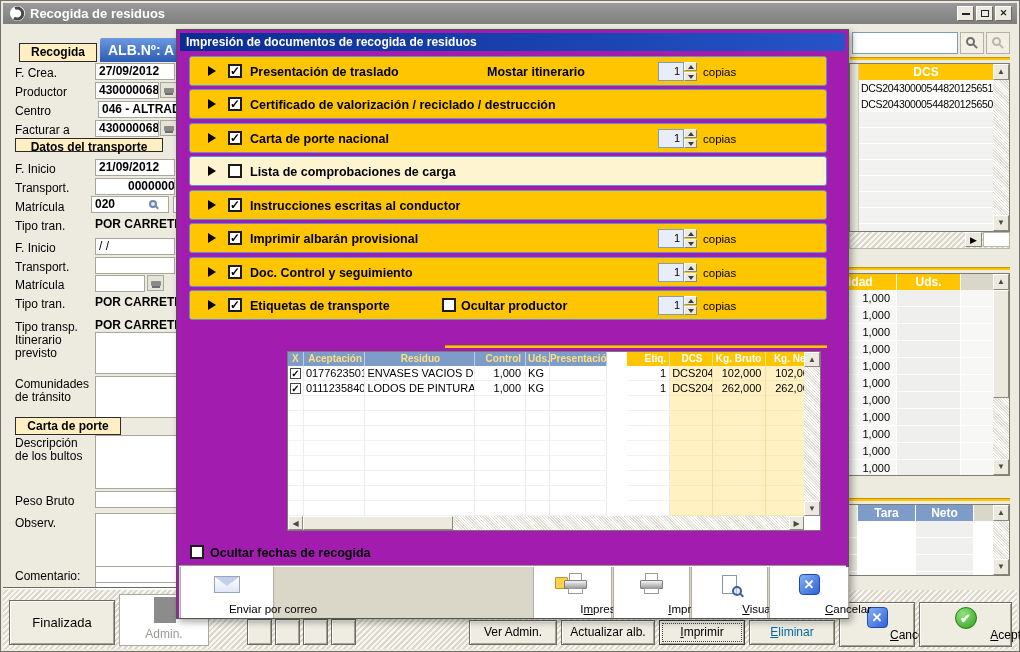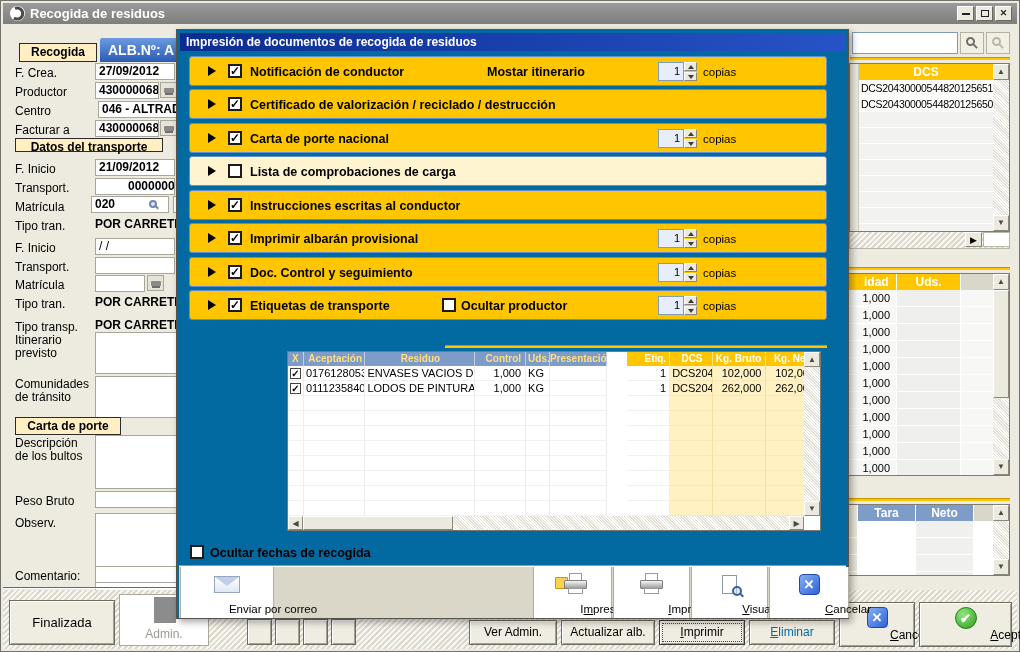--- a/index.html
+++ b/index.html
@@ -59,21 +59,21 @@
   .qtyrow .q1 { width:48px; background:#F7F7F6; font-size:11px; text-align:right; padding-right:6px; line-height:16px; }
   .qtyrow .q2 { width:64px; background:#EFEFED; border-left:1px solid #fff; }
   .qtyrow .q3 { width:33px; background:#F7F7F6; border-left:1px solid #fff; }
   .tararow { display:flex; height:17px; border-bottom:1px solid #fff; }
   .tararow .t0 { width:9px;  background:#ECEADF; }
   .tararow .t1 { width:58px; background:#fff; }
   .tararow .t2 { width:58px; background:#F0F0EE; border-left:1px solid #fff; }
   .tararow .t3 { width:20px; background:#fff; border-left:1px solid #fff; }
 
   
-  #dialog { position:absolute; left:175px; top:28px; width:673px; height:590px; background:#0369a1;
+  #dialog { position:absolute; left:175px; top:28px; width:673px; height:590px; background:#a21caf;
     border:1px solid #55534b; box-shadow:3px 3px 7px rgba(0,0,0,.35); z-index:10; }
   #dlg-title { position:absolute; left:3px; top:3px; right:3px; height:18px;
     background:linear-gradient(90deg,#0B2D92,#2653C6); color:#fff; font-size:12px; font-weight:bold;
     line-height:18px; padding-left:6px; }
   .docrow { position:absolute; left:12px; width:638px; height:30px; background:#FFC600;
     border:1px solid #5E8FD6; border-radius:3px; cursor:pointer; }
   .docrow.unchecked { background:#FFF4D0; }
   .tri { position:absolute; left:18px; top:9px; width:0; height:0;
     border-left:8px solid #000; border-top:5px solid transparent; border-bottom:5px solid transparent; }
   .cbx { position:absolute; width:14px; height:14px; background:#fff; border:2px solid #1c1c1c;
@@ -325,21 +325,21 @@
   </div>
   <div class="hatch" style="position:absolute;left:848px;top:231px;width:161px;height:17px;border:1px solid #b9b6aa;border-top:none;">
     <div class="sbtn" style="left:115px;top:0;width:17px;height:15px;font-size:9px;color:#000;">▶</div>
     <div style="position:absolute;left:133px;top:0;width:27px;height:15px;background:#fff;border:1px solid #b9b6aa;"></div>
   </div>
 
   <div class="goldline" style="left:846px;top:266px;width:163px;"></div>
 
   <div class="rp-tbl" style="left:846px;top:272px;width:163px;height:203px;">
     <div style="display:flex;height:16px;">
-      <div class="goldhead" style="width:48px;text-align:left;padding-left:16px;line-height:16px;">idad</div>
+      <div class="goldhead" style="width:48px;text-align:left;padding-left:0;line-height:16px;">idad</div>
       <div class="goldhead" style="width:64px;line-height:16px;border-left:1px solid #fff;">Uds.</div>
       <div style="width:33px;background:#D9D6CA;border-left:1px solid #fff;"></div>
     </div>
     <div id="qty-rows">
         <div class="qtyrow">
           <div class="q1">1,000</div>
           <div class="q2"></div>
           <div class="q3"></div>
         </div>
         <div class="qtyrow">
@@ -438,21 +438,21 @@
     <div class="sbtn" style="right:0;top:0;width:16px;height:16px;">▲</div>
     <div class="sbtn" style="right:0;bottom:0;width:16px;height:16px;">▼</div>
   </div>
 
   <div id="dialog">
     <div id="dlg-title">Impresión de documentos de recogida de residuos</div>
 
     <div class="docrow" style="top:26px;">
       <span class="tri"></span>
       <span class="cbx">✓</span>
-      <span class="doclabel">Notificación de conductor</span>
+      <span class="doclabel">Presentación de traslado</span>
       <span class="cbx extracbx">✓</span>
       <span class="extralabel">Mostar itinerario</span>
       <span class="spinbox">1</span>
       <span class="spinbtns">
           <span class="spup"></span>
           <span class="spdn"></span>
         </span>
       <span class="copias">copias</span>
     </div>
 
@@ -535,21 +535,21 @@
           <div class="dh c4 blue">Uds.</div>
           <div class="dh c5 blue">Presentación</div>
           <div class="dh c6 gold">Etiq.</div>
           <div class="dh c7 gold">DCS</div>
           <div class="dh c8 gold">Kg. Bruto</div>
           <div class="dh c9 gold">Kg. Neto</div>
         </div>
       <div id="detail-body">
           <div class="drow">
             <div class="dc c0"><span class="minicb">✓</span></div>
-            <div class="dc c1">0176128053</div>
+            <div class="dc c1">0177623501</div>
             <div class="dc c2">ENVASES VACIOS DE M</div>
             <div class="dc c3">1,000</div>
             <div class="dc c4">KG</div>
             <div class="dc c5"></div>
             <div class="dc c6">1</div>
             <div class="dc c7 cream">DCS20430</div>
             <div class="dc c8 cream">102,000</div>
             <div class="dc c9 cream">102,000</div>
           </div>
           <div class="drow">

